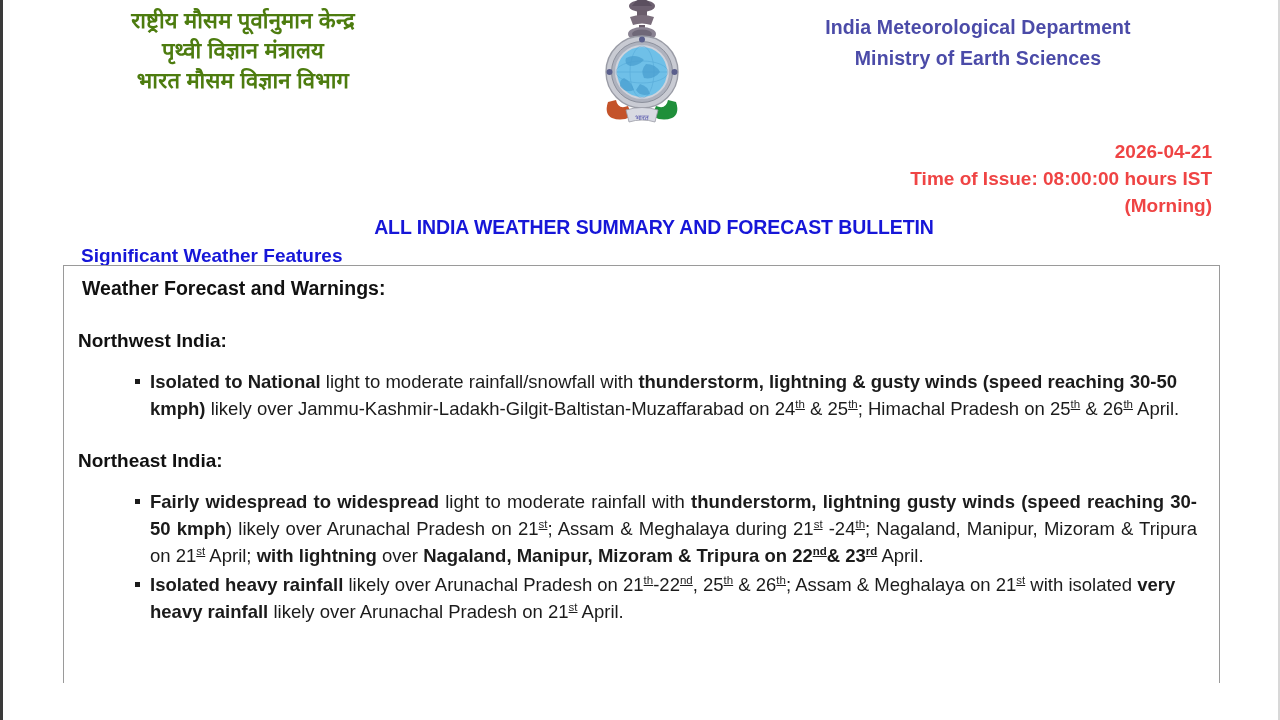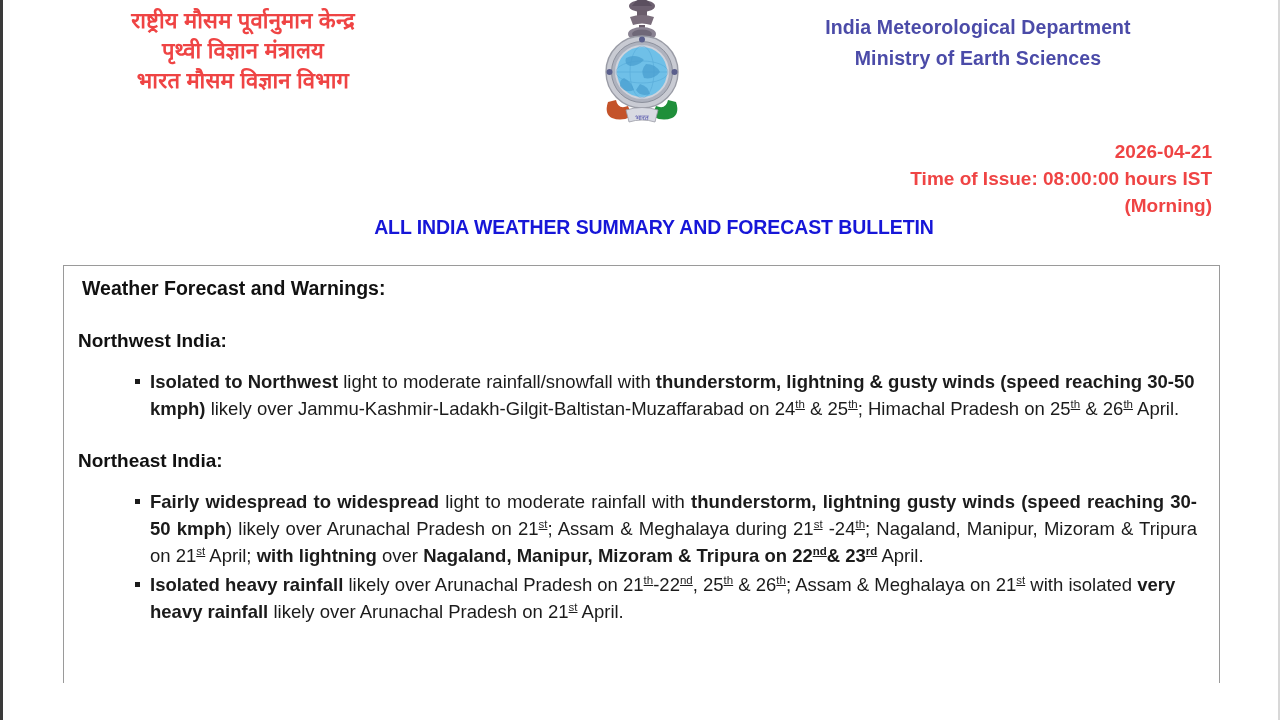--- a/index.html
+++ b/index.html
@@ -37,21 +37,21 @@
     left: 0; top: 0;
     width: 1280px;
     height: 128px;
   }
   .hindi-block {
     position: absolute;
     left: 78px;
     top: 6px;
     width: 330px;
     text-align: center;
-    color: #ef4444;
+    color: #4d7c0f;
     font-weight: bold;
     font-size: 22px;
     line-height: 30px;
     letter-spacing: 0.2px;
   }
   .hindi-line { display: block; white-space: nowrap; }
 
   .emblem {
     position: absolute;
     left: 596px;
@@ -243,28 +243,29 @@
     </div>
   </div>
 
   <div class="issue-block">
     <span class="issue-line">2026-04-21</span>
     <span class="issue-line">Time of Issue: 08:00:00 hours IST</span>
     <span class="issue-line">(Morning)</span>
   </div>
 
   <div class="bulletin-title">ALL INDIA WEATHER SUMMARY AND FORECAST BULLETIN</div>
+  <div class="section-heading">Significant Weather Features</div>
 
   <div class="content-box">
     <div class="box-inner">
       <div class="fc-title">Weather Forecast and Warnings:</div>
 
       <div class="region-heading first">Northwest India:</div>
       <ul class="bullets">
-        <li><span class="b">Isolated to Northwest</span> light to moderate rainfall/snowfall with <span class="b">thunderstorm, lightning &amp; gusty winds (speed reaching 30-50 kmph)</span> likely over Jammu-Kashmir-Ladakh-Gilgit-Baltistan-Muzaffarabad on 24<sup>th</sup> &amp; 25<sup>th</sup>; Himachal Pradesh on 25<sup>th</sup> &amp; 26<sup>th</sup> April.</li>
+        <li><span class="b">Isolated to National</span> light to moderate rainfall/snowfall with <span class="b">thunderstorm, lightning &amp; gusty winds (speed reaching 30-50 kmph)</span> likely over Jammu-Kashmir-Ladakh-Gilgit-Baltistan-Muzaffarabad on 24<sup>th</sup> &amp; 25<sup>th</sup>; Himachal Pradesh on 25<sup>th</sup> &amp; 26<sup>th</sup> April.</li>
       </ul>
 
       <div class="region-heading">Northeast India:</div>
       <ul class="bullets">
         <li><span class="b">Fairly widespread to widespread</span> light to moderate rainfall with <span class="b">thunderstorm, lightning gusty winds (speed reaching 30-50 kmph</span>) likely over Arunachal Pradesh on 21<sup>st</sup>; Assam &amp; Meghalaya during 21<sup>st</sup> -24<sup>th</sup>; Nagaland, Manipur, Mizoram &amp; Tripura on 21<sup>st</sup> April; <span class="b">with lightning</span> over <span class="b">Nagaland, Manipur, Mizoram &amp; Tripura on 22<sup>nd</sup>&amp; 23<sup>rd</sup></span> April.</li>
         <li><span class="b">Isolated heavy rainfall</span> likely over Arunachal Pradesh on 21<sup>th</sup>-22<sup>nd</sup>, 25<sup>th</sup> &amp; 26<sup>th</sup>; Assam &amp; Meghalaya on 21<sup>st</sup> with isolated <span class="b">very heavy rainfall</span> likely over Arunachal Pradesh on 21<sup>st</sup> April.</li>
       </ul>
     </div>
   </div>
 

